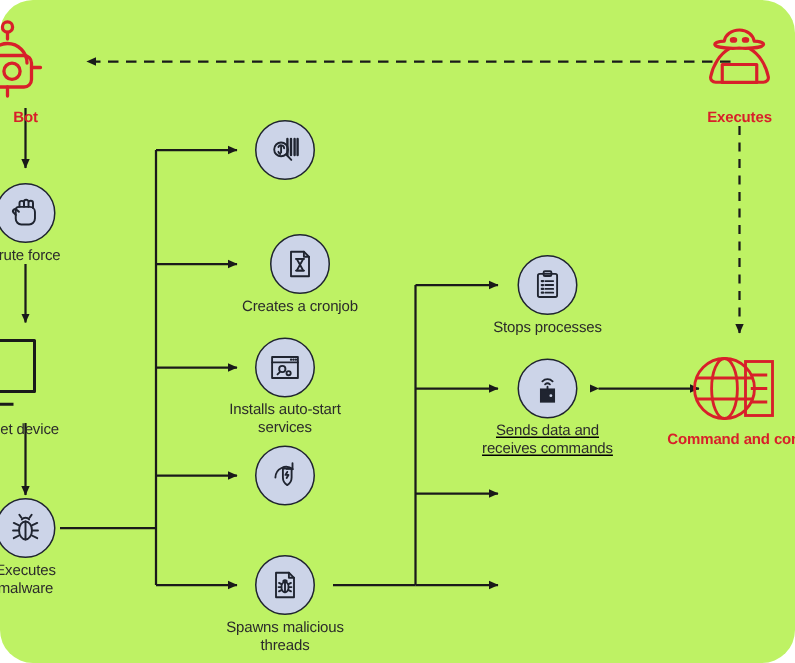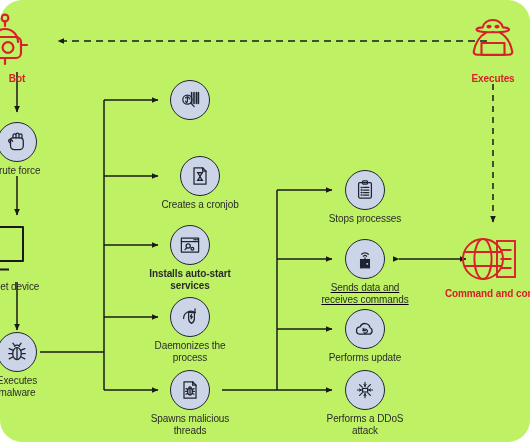--- a/index.html
+++ b/index.html
@@ -229,21 +229,21 @@
           <path d="M6,3.8 L14.6,3.8 L18,7.2 L18,20.2 L6,20.2 z"></path>
           <path d="M14.6,3.8 L14.6,7.2 L18,7.2"></path>
           <path d="M9.3,8.6 L14.7,8.6 M9.3,16.4 L14.7,16.4"></path>
           <path d="M9.8,8.6 L14.2,8.6 L12,12.5 L14.2,16.4 L9.8,16.4 L12,12.5 z"></path>
         </g>
       </svg>
     </div>
     <div class="cap">Creates a cronjob</div>
   </div>
 
-  <div class="node" style="left:190px; top:225px;font-weight:bold;">
+  <div class="node" style="left:190px; top:225px;">
     <div class="disc">
       <svg width="24" height="24" viewBox="0 0 24 24">
         <g stroke="#1f2430" stroke-width="1.25" fill="none" stroke-linejoin="round" stroke-linecap="round">
           <rect x="3.4" y="5" width="17.2" height="14"></rect>
           <path d="M3.4,8.6 L20.6,8.6"></path>
           <path d="M16,6.8 L16.1,6.8 M17.6,6.8 L17.7,6.8 M19.2,6.8 L19.3,6.8" stroke-width="1.5"></path>
           <circle cx="10.2" cy="13" r="2.1"></circle>
           <circle cx="14.4" cy="15.8" r="1.4"></circle>
           <path d="M8.4,15.2 L7,16.6"></path>
         </g>
@@ -257,22 +257,20 @@
     <div class="disc">
       <svg width="24" height="24" viewBox="0 0 24 24">
         <g stroke="#1f2430" stroke-width="1.25" fill="none" stroke-linejoin="round" stroke-linecap="round">
           <path d="M10.6,7.4 L16.4,7.4 L16.4,13.4 c0,2.8 -2.2,4.6 -2.9,5 c-0.7,-0.4 -2.9,-2.2 -2.9,-5 z"></path>
           <path d="M13.5,9.6 L12.3,11.6 L14.3,11.6 L13.1,13.6"></path>
           <path d="M5.6,13.4 a7.2,7.2 0 0 1 11.6,-5.6"></path>
           <path d="M17.6,4.4 L17.6,8.2 L13.8,8.2" transform="translate(-0.6,-0.6)"></path>
         </g>
       </svg>
     </div>
-    <div class="cap">Daemonizes the
-process</div>
   </div>
 
   <div class="node" style="left:190px; top:370px;">
     <div class="disc">
       <svg width="24" height="24" viewBox="0 0 24 24">
         <g stroke="#1f2430" stroke-width="1.25" fill="none" stroke-linejoin="round" stroke-linecap="round">
           <path d="M6,3.8 L14.6,3.8 L18,7.2 L18,20.2 L6,20.2 z"></path>
           <path d="M14.6,3.8 L14.6,7.2 L18,7.2"></path>
           <ellipse cx="12" cy="13.4" rx="2.4" ry="3.4"></ellipse>
           <path d="M12,10 L12,16.8"></path>
@@ -309,47 +307,15 @@
           <path d="M12,10.8 L12,13"></path>
           <rect x="7.6" y="12.6" width="8.8" height="8.2" fill="#1f2430" stroke="#1f2430"></rect>
           <path d="M14.2,16.8 L14.3,16.8" stroke="#ccd4e8" stroke-width="1.8"></path>
         </g>
       </svg>
     </div>
     <div class="cap">Sends data and
 receives commands</div>
   </div>
 
-  <div class="node" style="left:365px; top:309px;">
-    <div class="disc">
-      <svg width="24" height="24" viewBox="0 0 24 24">
-        <g stroke="#1f2430" stroke-width="1.3" fill="none" stroke-linejoin="round" stroke-linecap="round">
-          <path d="M6.6,17.2 a3.7,3.7 0 0 1 0.6,-7.35 a5.1,5.1 0 0 1 9.8,0.9
-                   a3.4,3.4 0 0 1 -0.5,6.45 z"></path>
-          <path d="M10.2,13.6 a2.1,2.1 0 1 1 0.7,2.2"></path>
-          <path d="M10.2,11.4 L10.2,13.7 L12.4,13.7"></path>
-        </g>
-      </svg>
-    </div>
-    <div class="cap">Performs update</div>
-  </div>
-
-  <div class="node" style="left:365px; top:370px;">
-    <div class="disc">
-      <svg width="24" height="24" viewBox="0 0 24 24">
-        <g stroke="#1f2430" stroke-width="1.2" fill="none" stroke-linecap="round">
-          <rect x="9.6" y="10.4" width="5" height="3.6"></rect>
-          <path d="M12,4.4 L12,8.2 M12,15.8 L12,19.6"></path>
-          <path d="M4.4,12 L8.2,12 M15.8,12 L19.6,12"></path>
-          <path d="M6.6,6.6 L9.2,9.2 M14.8,14.8 L17.4,17.4"></path>
-          <path d="M17.4,6.6 L14.8,9.2 M9.2,14.8 L6.6,17.4"></path>
-          <path d="M12,8.2 L10.9,6.4 M12,8.2 L13.1,6.4" stroke-width="1"></path>
-          <path d="M8.2,12 L6.4,10.9 M8.2,12 L6.4,13.1" stroke-width="1"></path>
-          <path d="M15.8,12 L17.6,10.9 M15.8,12 L17.6,13.1" stroke-width="1"></path>
-          <path d="M12,15.8 L10.9,17.6 M12,15.8 L13.1,17.6" stroke-width="1"></path>
-        </g>
-      </svg>
-    </div>
-    <div class="cap">Performs a DDoS
-attack</div>
-  </div>
+
 
 </div>
 
 </body></html>

